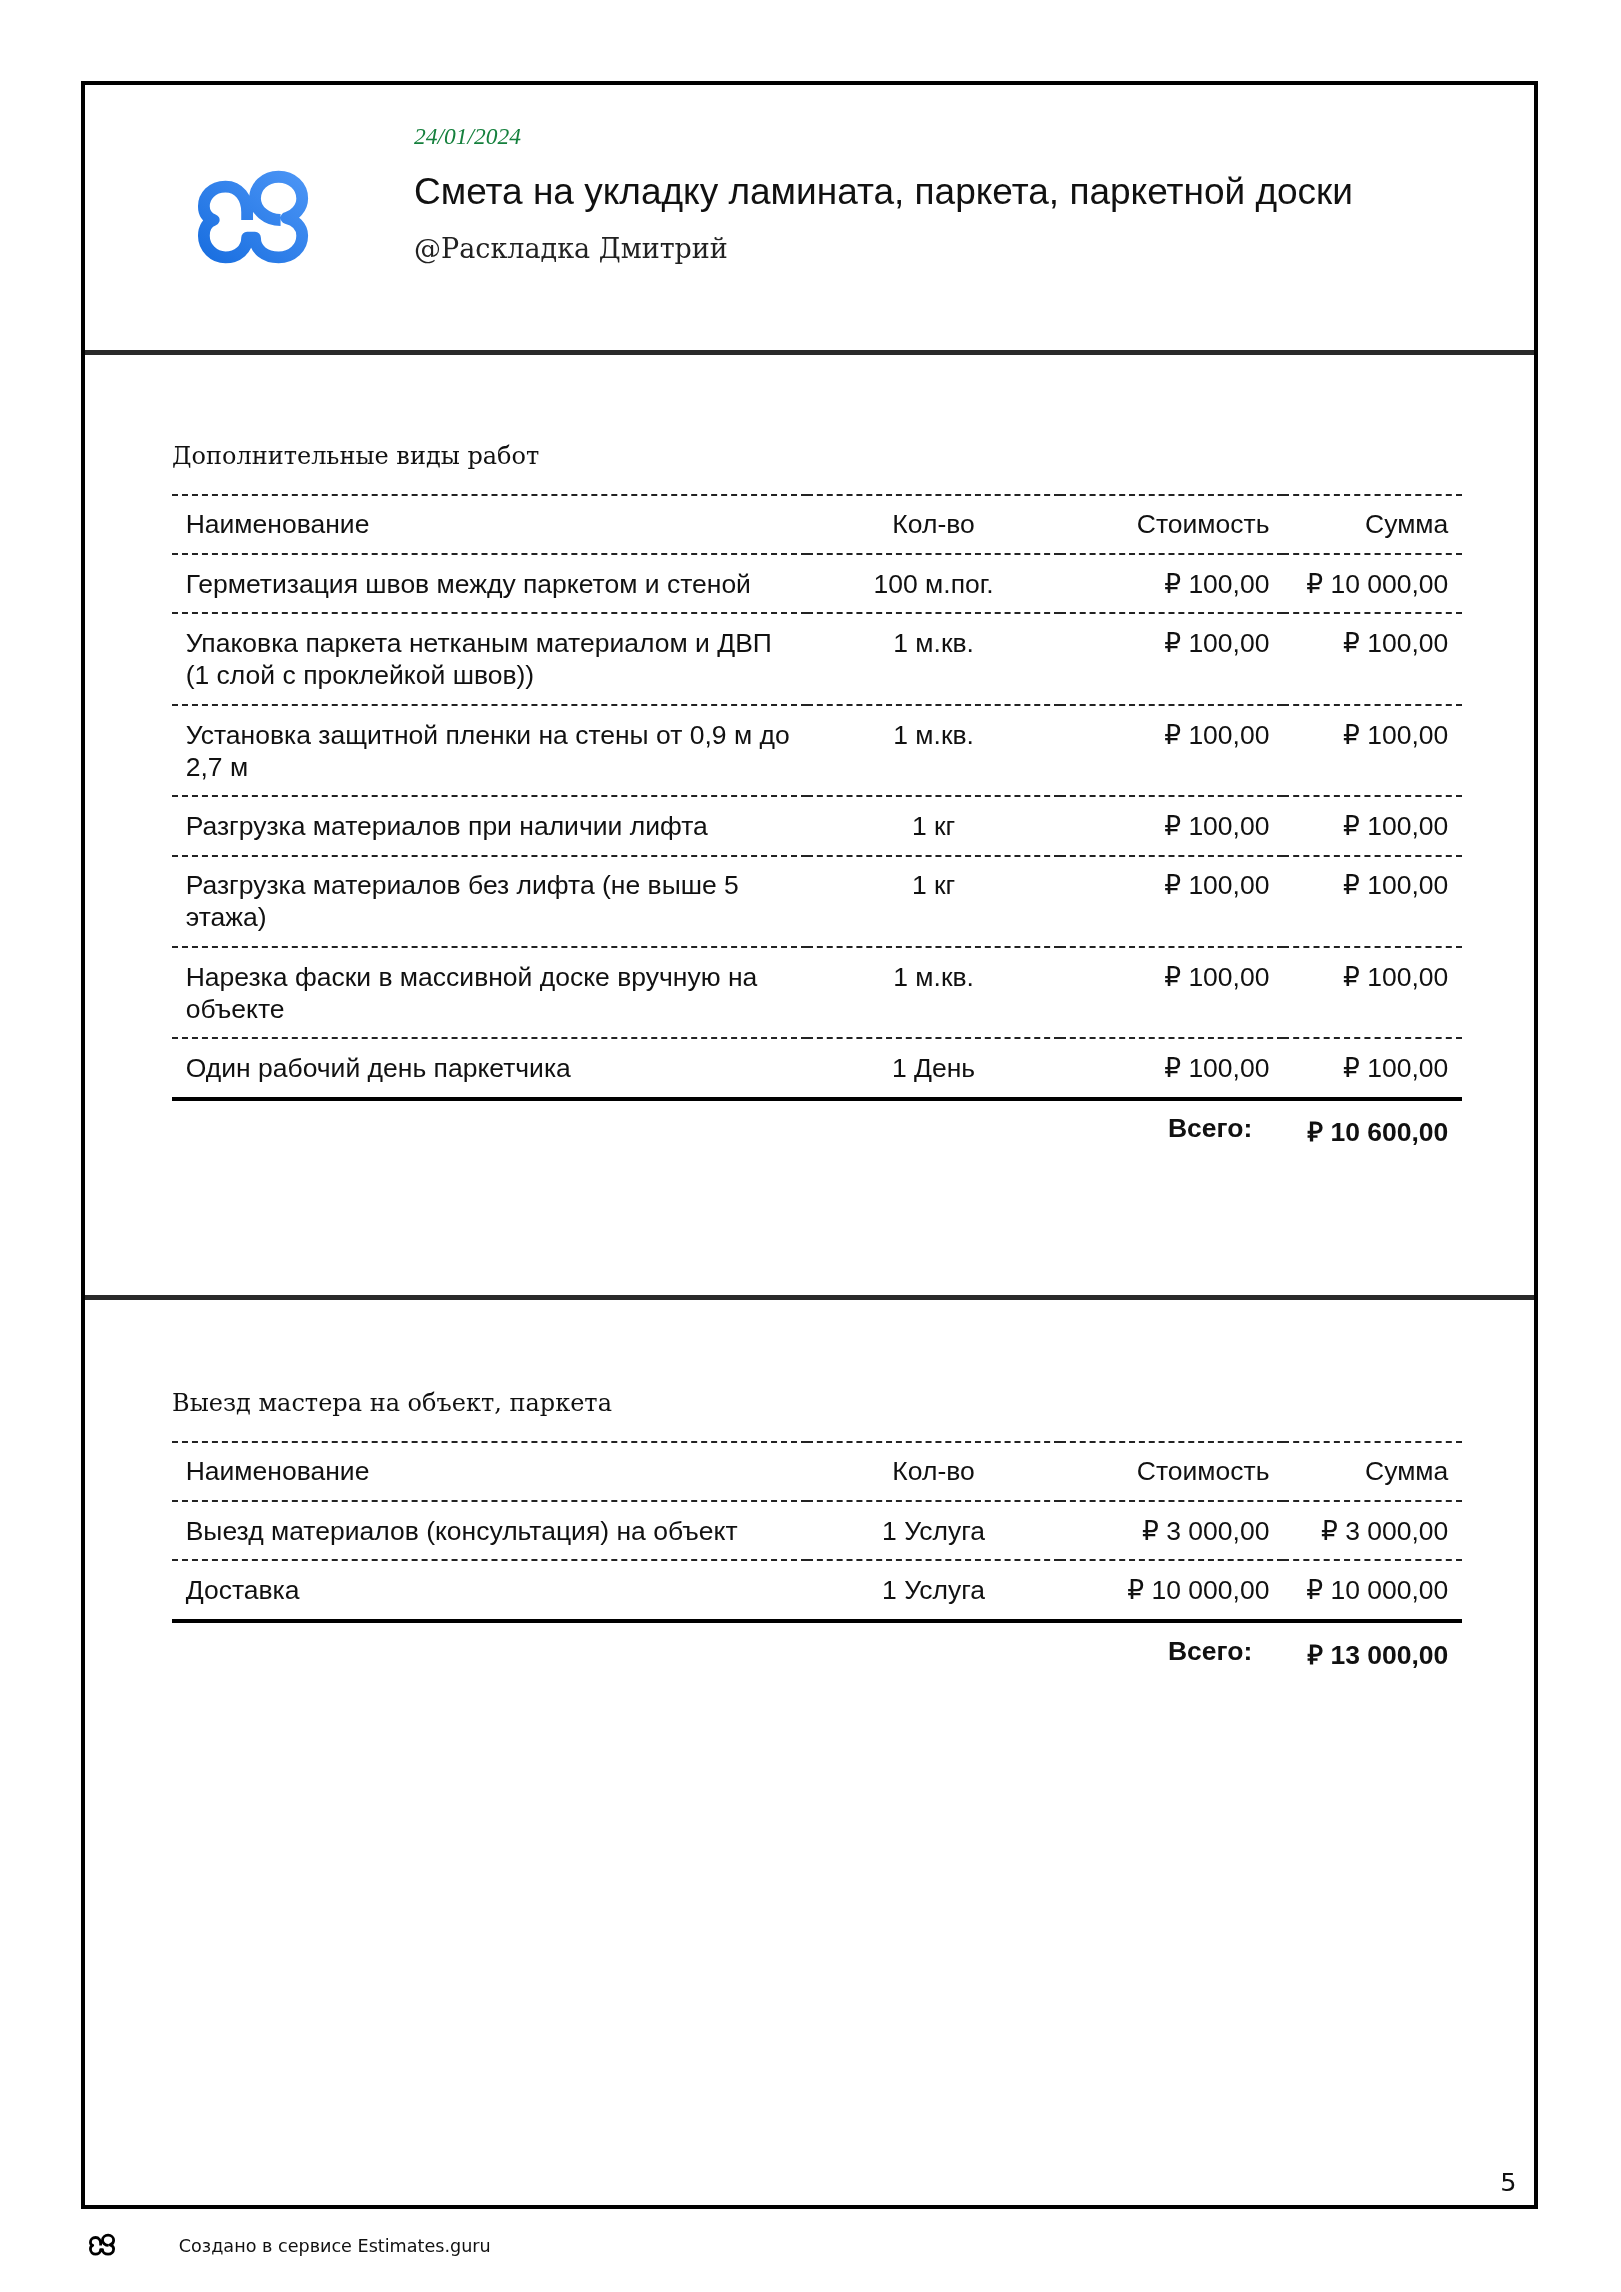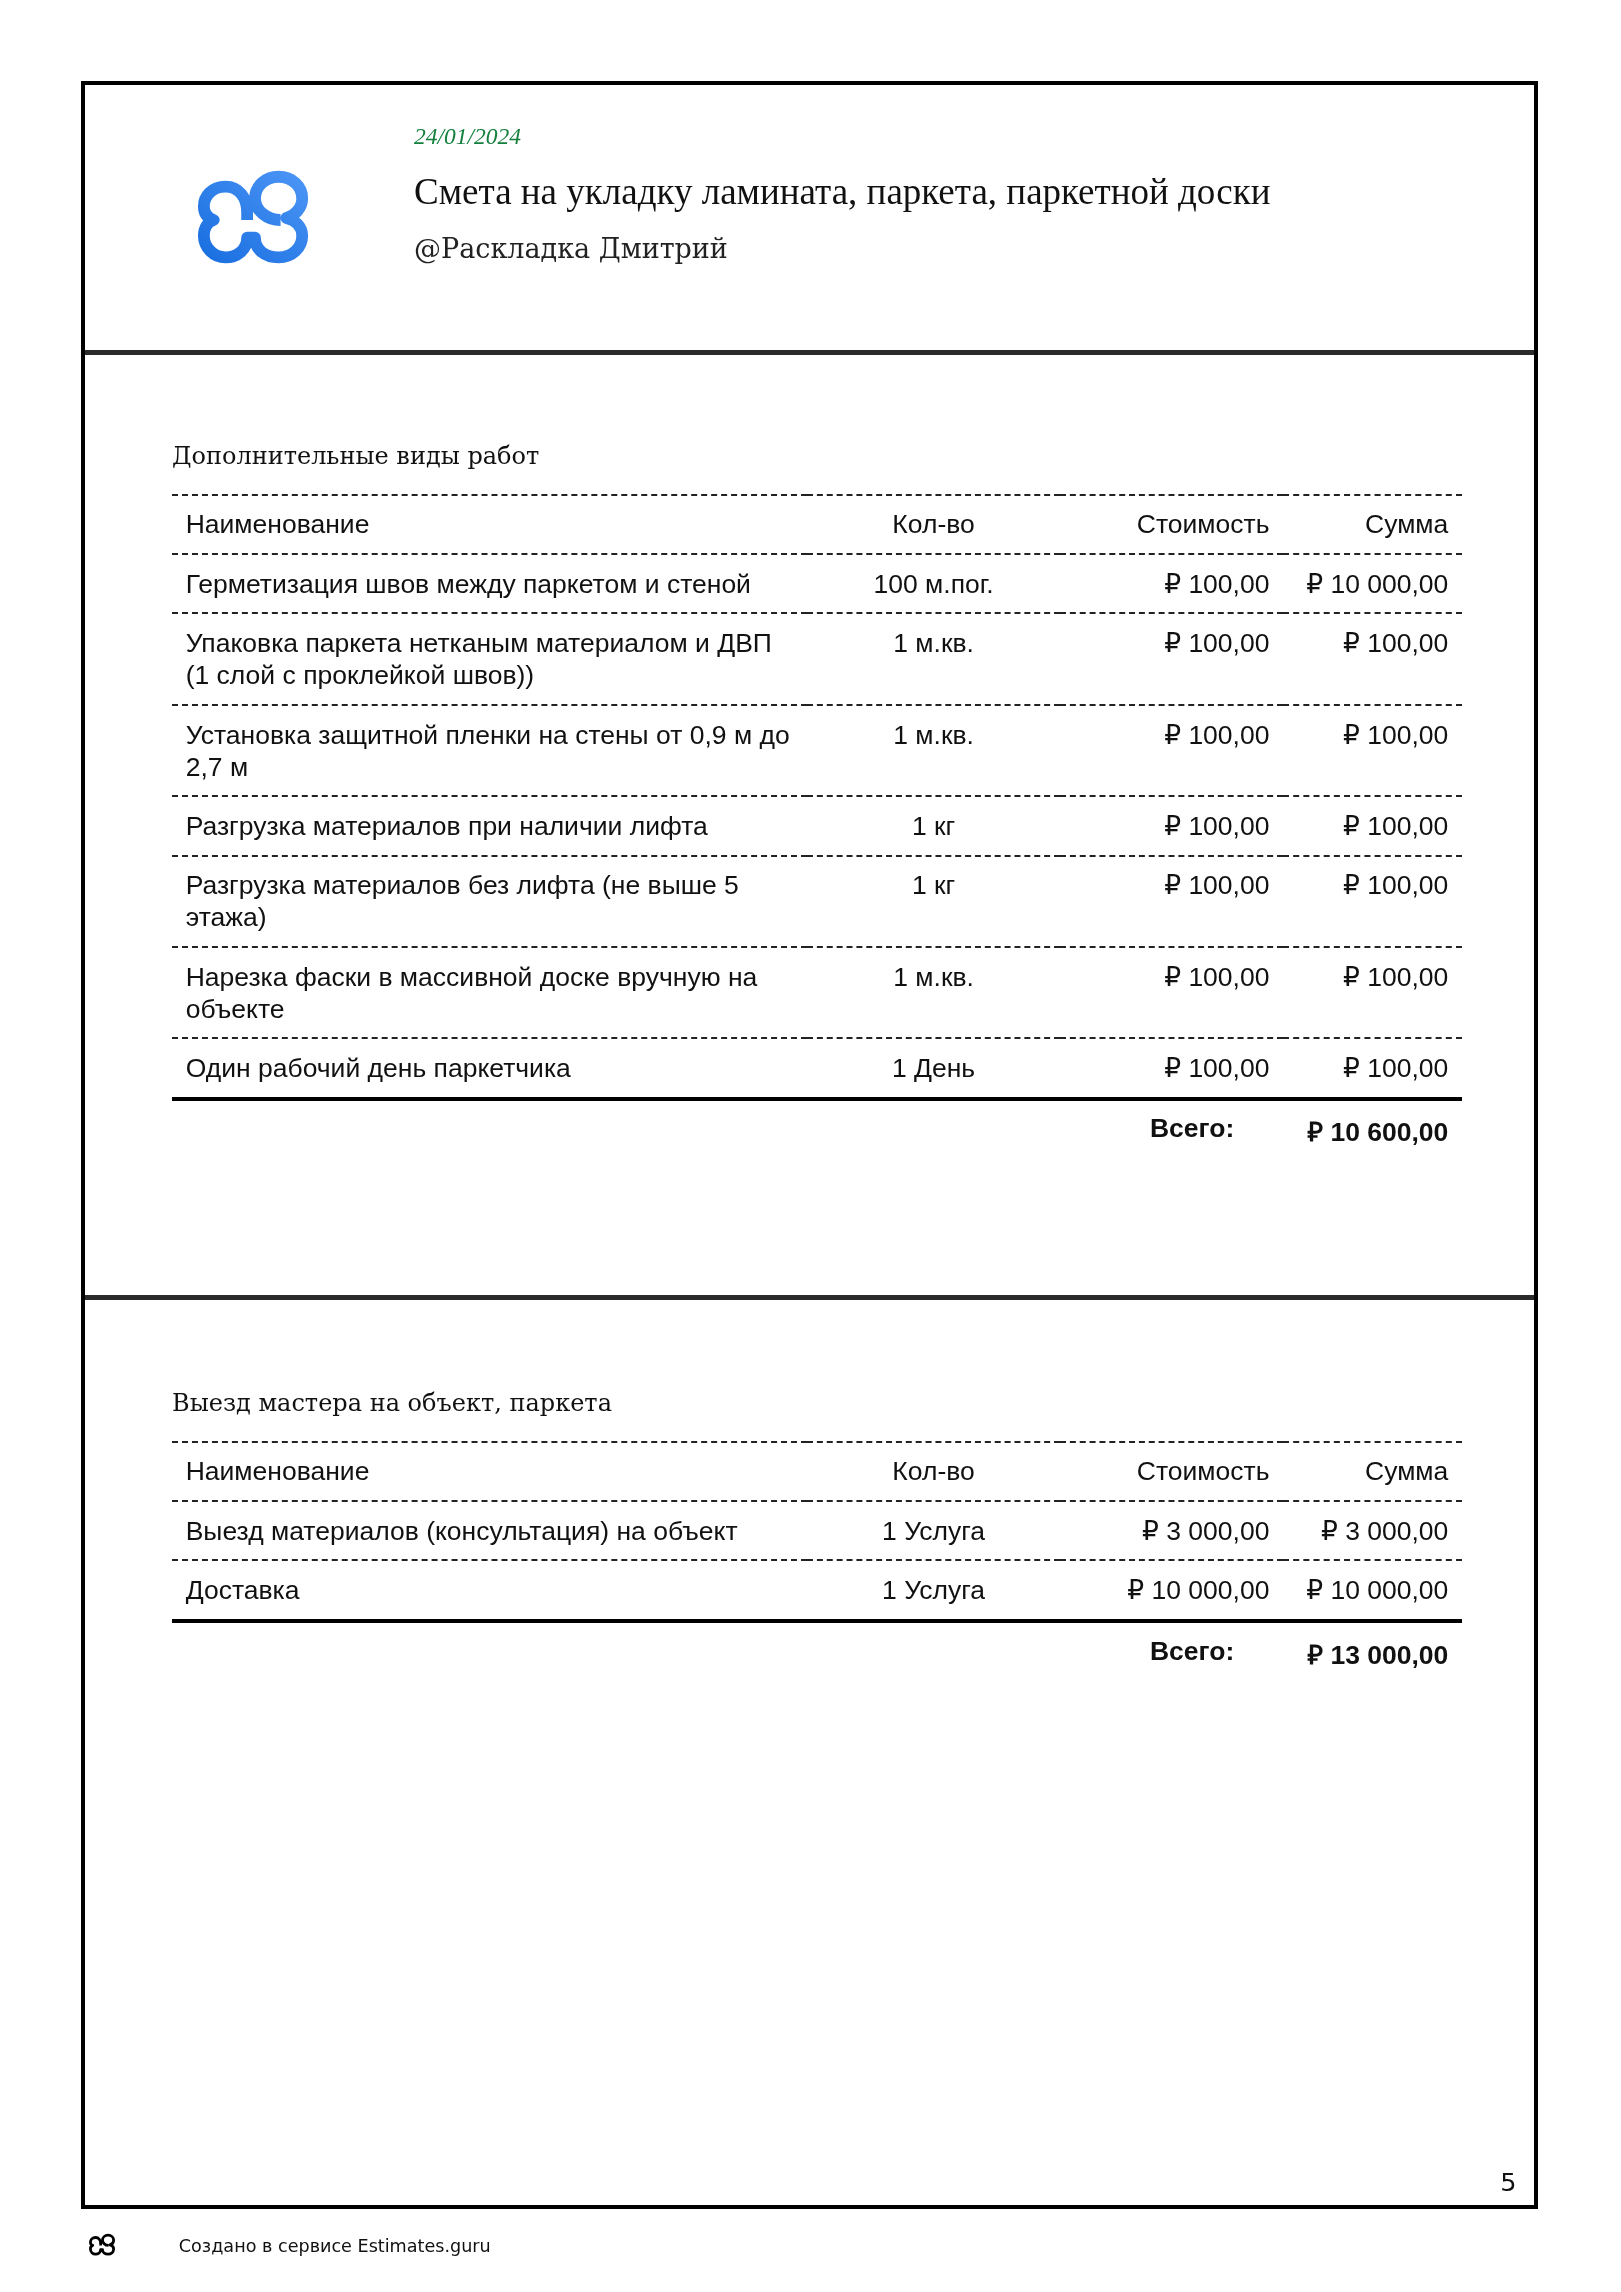--- a/index.html
+++ b/index.html
@@ -2,34 +2,34 @@
 <html><head>
 <meta charset="utf-8">
 <style>
   html, body { margin: 0; padding: 0; background: #ffffff; }
   body { width: 1621px; height: 2293px; position: relative; overflow: hidden; color: #111; }
   .page-frame { position: absolute; left: 81px; top: 81px; width: 1457px; height: 2128px; border: 4.9px solid #000; box-sizing: border-box; }
   .hdivider { position: absolute; left: 0; right: 0; height: 4.9px; background: #2a2a2a; }
   .logo { position: absolute; left: 111px; top: 74px; width: 118px; height: 123px; }
   .hdr-text { position: absolute; left: 329px; top: 37px; width: 1098px; font-family: "DejaVu Serif", "Liberation Serif", serif; }
   .date { font-family: "Liberation Serif", serif; font-style: italic; font-size: 23.5px; line-height: 29px; color: #15803d; }
-  .doc-title { font-family: Liberation Serif, serif; font-size: 37px; line-height: 46px; margin-top: 17.6px; color: #111; font-weight: normal; }
+  .doc-title { font-family: Liberation Sans, sans-serif; font-size: 37px; line-height: 46px; margin-top: 17.6px; color: #111; font-weight: normal; }
   .author { font-family: "DejaVu Serif", serif; font-size: 27px; line-height: 29px; margin-top: 19.6px; color: #222; }
 
   .section { position: absolute; left: 87px; width: 1290px; }
   .section-title { font-family: "DejaVu Serif", serif; font-size: 24px; line-height: 47px; margin: 0 0 13.7px 0; font-weight: normal; color: #111; }
   table.items { width: 1290px; border-collapse: collapse; font-family: "Liberation Sans", "DejaVu Sans", sans-serif; font-size: 26.5px; color: #111; }
   table.items th, table.items td { padding: 12.7px 13.7px 12.7px 13.7px; vertical-align: top; font-weight: normal; line-height: 32px; }
   table.items tr { border-top: 2px dashed #222; }
   table.items tr.last td { border-bottom: 4.9px solid #000; }
   th.c-name, td.c-name { text-align: left; width: 608px; }
   th.c-qty, td.c-qty { text-align: center; width: 225px; }
   th.c-cost, td.c-cost { text-align: right; width: 196px; }
   th.c-sum, td.c-sum { text-align: right; }
-  .total-row { display: flex; justify-content: flex-end; font-family: "Liberation Sans", sans-serif; font-weight: bold; font-size: 26.5px; margin-top: 12.7px; padding-right: 13.7px; gap: 18px; }
+  .total-row { display: flex; justify-content: flex-end; font-family: "Liberation Sans", sans-serif; font-weight: bold; font-size: 26.5px; margin-top: 12.7px; padding-right: 13.7px; }
   .total-label { width: 137px; text-align: right; }
   .total-value { width: 196px; text-align: right; }
 
   .page-number { position: absolute; right: 17.6px; bottom: 7.8px; font-family: "DejaVu Sans", sans-serif; font-size: 25.5px; color: #111; }
   .footer { position: absolute; left: 82px; top: 2231px; display: flex; align-items: center; gap: 44px; }
   .footer-logo { width: 41px; height: 29px; }
   .footer-text { font-family: "DejaVu Sans", sans-serif; font-size: 17.6px; margin-left: 11.8px; color: #111; }
 </style>
 </head>
 <body>

